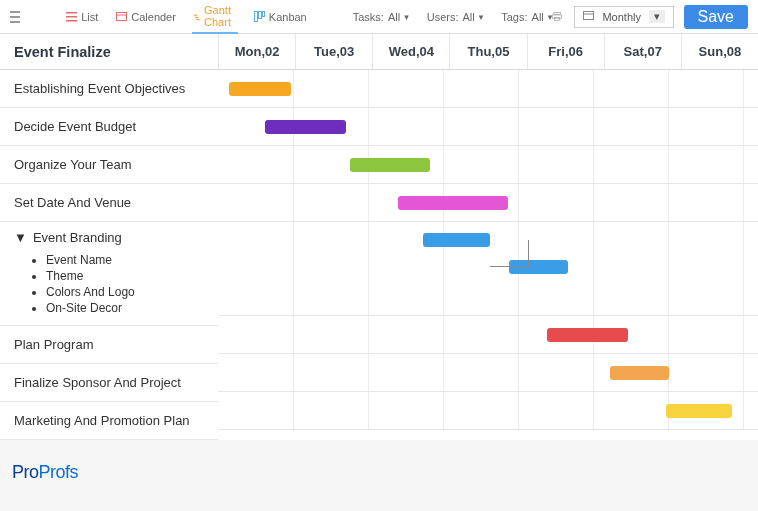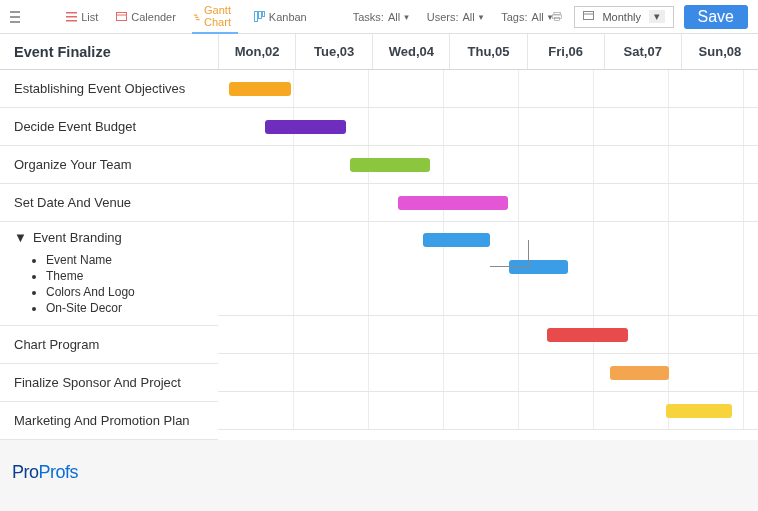--- a/index.html
+++ b/index.html
@@ -169,21 +169,21 @@
               <span>▼</span> 
               <span>Event Branding</span>
             </div>
             <ul class="sub-list">
               <li>Event Name</li>
               <li>Theme</li>
               <li>Colors And Logo</li>
               <li>On-Site Decor</li>
             </ul>
           </div>
-          <div class="row">Chart Program</div>
+          <div class="row">Plan Program</div>
           <div class="row">Finalize Sponsor And Project</div>
           <div class="row">Marketing And Promotion Plan</div>
         </div>
     </div>
     <div class="right">
       <div class="day-header" id="day-header">
           <div class="day">Mon,02</div>
           <div class="day">Tue,03</div>
           <div class="day">Wed,04</div>
           <div class="day">Thu,05</div>

